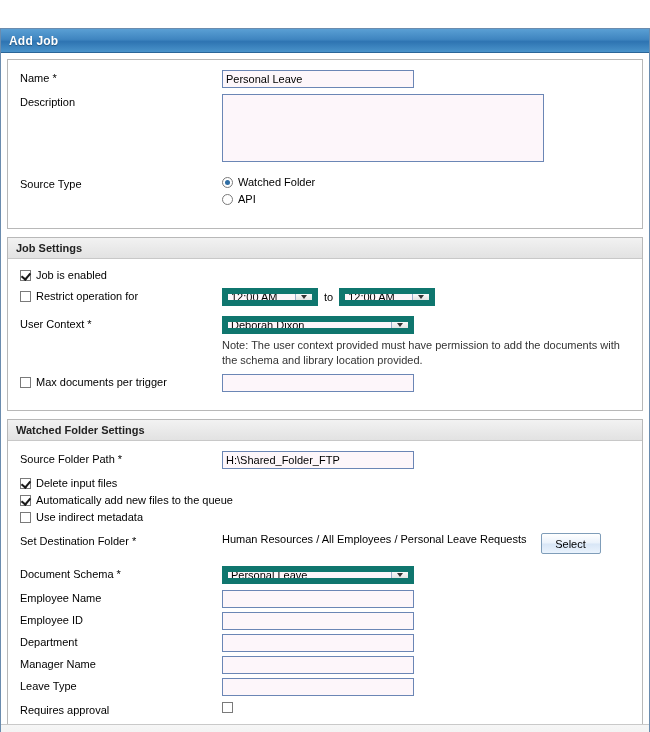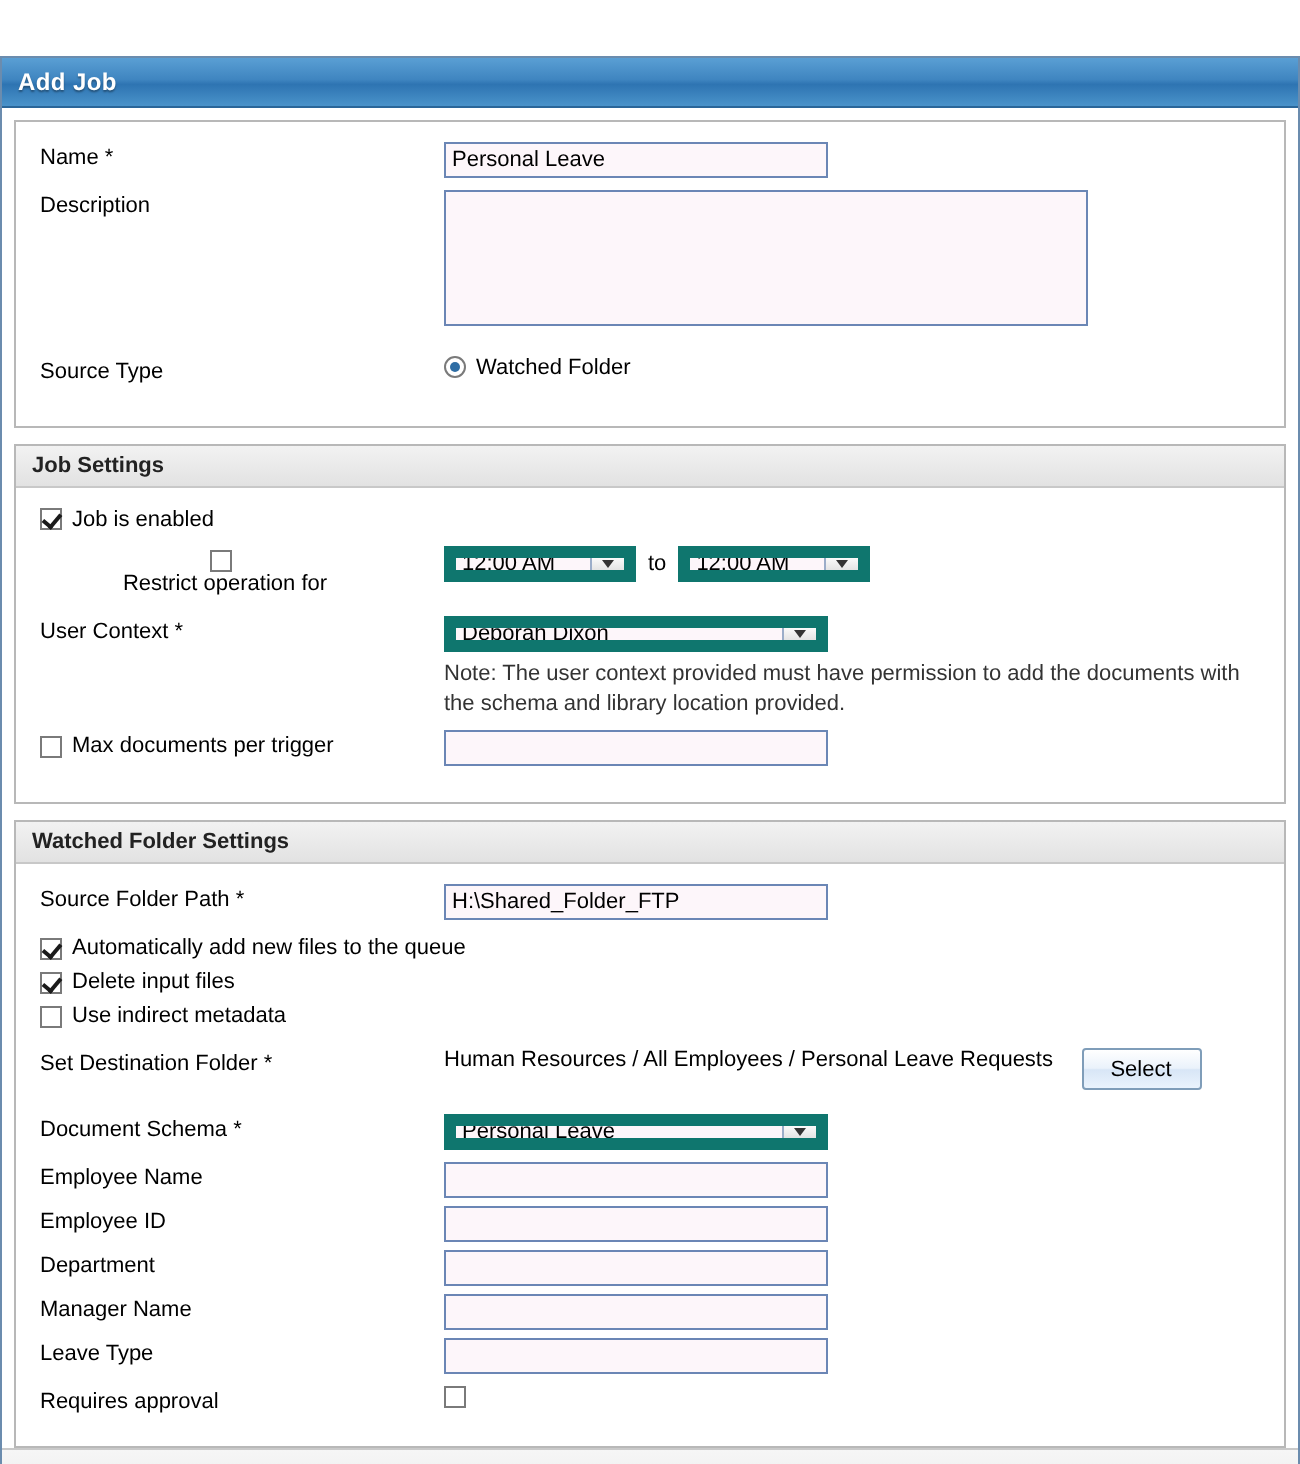--- a/index.html
+++ b/index.html
@@ -257,38 +257,42 @@
           </div>
         </div>
 
         <div class="row" style="margin-top:12px;">
           <div class="row-label">Source Type</div>
           <div class="row-field">
             <div class="opt-line">
               <span class="radio checked"></span>
               <span class="lbl">Watched Folder</span>
             </div>
+            <div class="opt-line">
+              <span class="radio"></span>
+              <span class="lbl">API</span>
+            </div>
           </div>
         </div>
 
       </div>
     </div>
 
     <div class="group">
       <div class="group-header">Job Settings</div>
       <div class="group-body">
 
         <div class="opt-line" style="margin-bottom:7px;">
           <span class="checkbox checked"></span>
           <span class="lbl">Job is enabled</span>
         </div>
 
         <div class="row">
           <div class="row-label">
-            <span class="opt-line" style="margin:0;flex-direction:column;">
+            <span class="opt-line" style="margin:0;">
               <span class="checkbox"></span>
               <span class="lbl">Restrict operation for</span>
             </span>
           </div>
           <div class="row-field">
             <div class="time-row">
               <span class="select sm">
                 <span>12:00 AM</span>
                 <span class="arrow">
                     <i></i>
@@ -340,25 +344,25 @@
         <div class="row">
           <div class="row-label">Source Folder Path *</div>
           <div class="row-field">
             <input type="text" class="txt" value="H:\Shared_Folder_FTP" style="">
           </div>
         </div>
 
         <div class="checkbox-group">
           <div class="opt-line">
             <span class="checkbox checked"></span>
-            <span class="lbl">Automatically add new files to the queue</span>
+            <span class="lbl">Delete input files</span>
           </div>
           <div class="opt-line">
             <span class="checkbox checked"></span>
-            <span class="lbl">Delete input files</span>
+            <span class="lbl">Automatically add new files to the queue</span>
           </div>
           <div class="opt-line">
             <span class="checkbox"></span>
             <span class="lbl">Use indirect metadata</span>
           </div>
         </div>
 
         <div class="row" style="margin-bottom:12px;">
           <div class="row-label">Set Destination Folder *</div>
           <div class="row-field">

